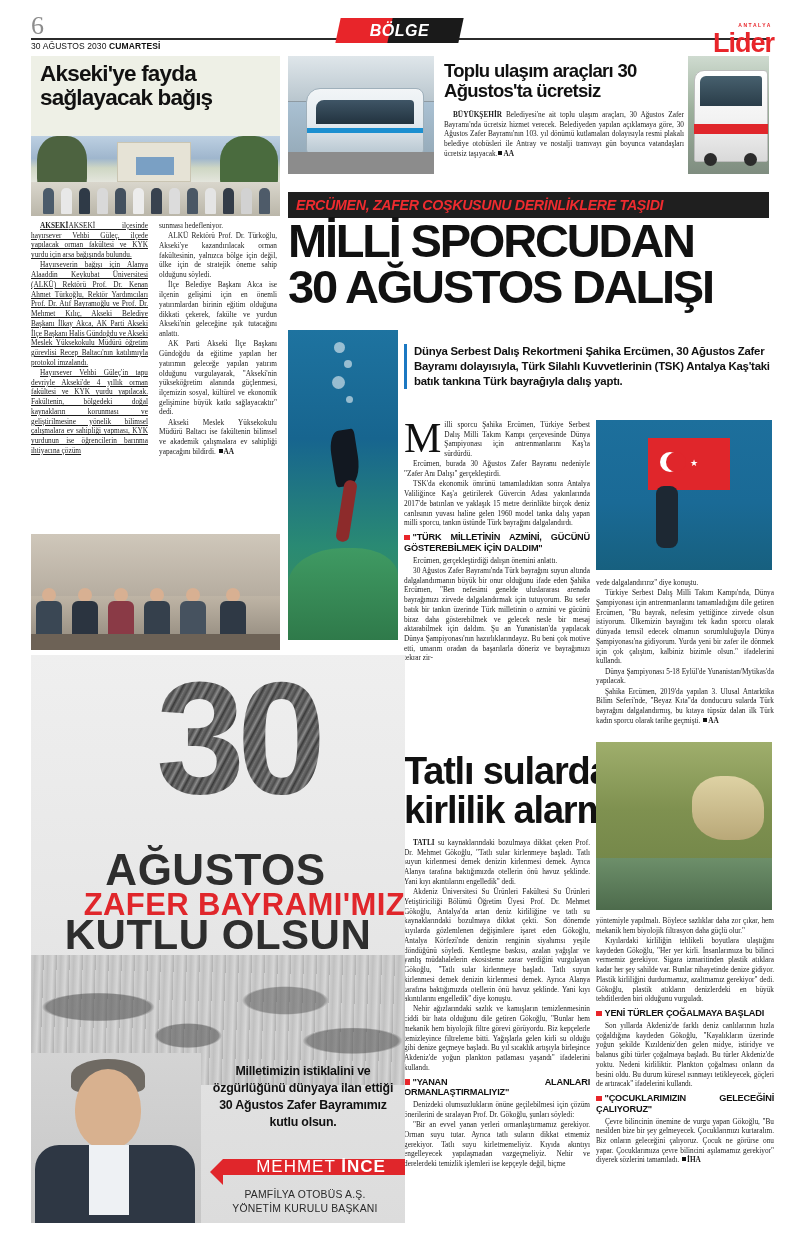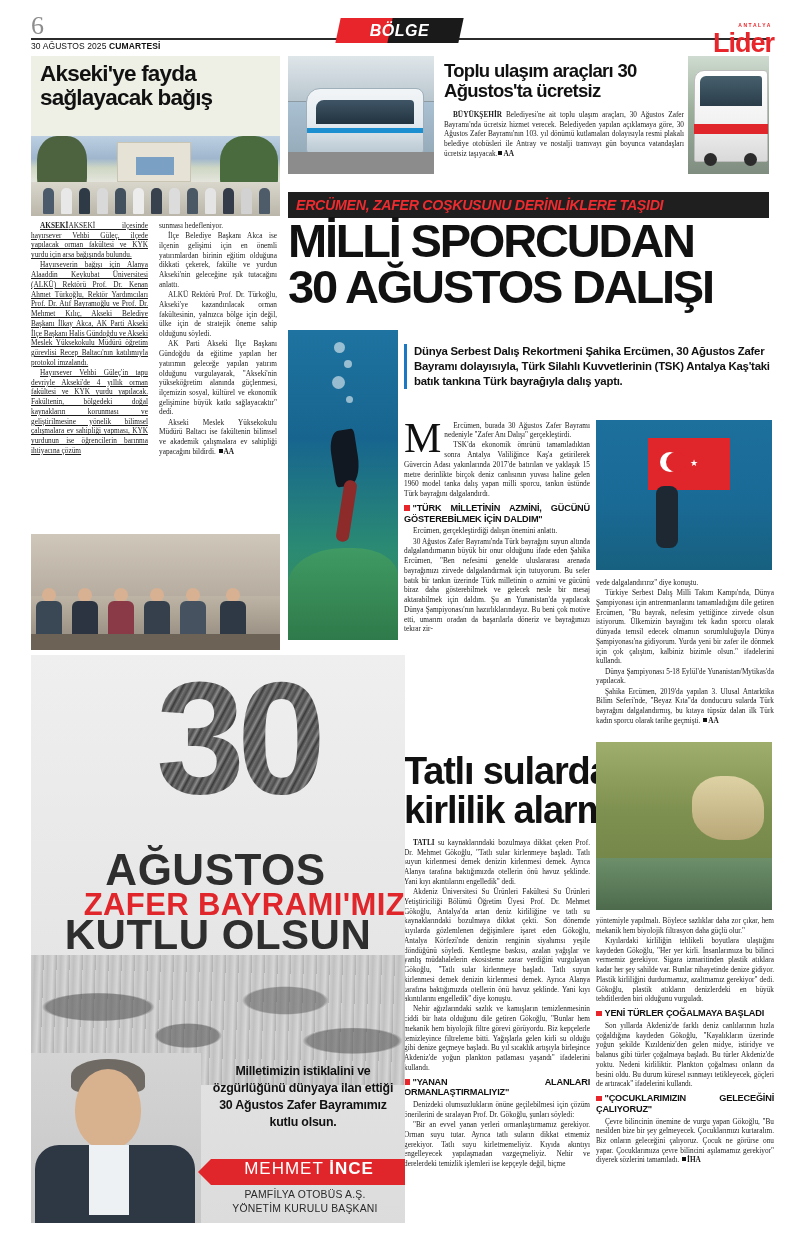--- a/index.html
+++ b/index.html
@@ -253,22 +253,22 @@
   .ad-man .suit { position:absolute; left:4px; top:92px; width:160px; height:140px;
       background:#2e3744; border-radius:24px 24px 0 0; }
   .ad-man .shirt { position:absolute; left:58px; top:92px; width:40px; height:70px;
       background:#eef1f4; }
   .ad-slogan {
     position:absolute; left:176px; top:408px; width:192px; text-align:center;
     font-family:"Liberation Sans", sans-serif; font-weight:700; font-size:12.4px;
     line-height:1.38; color:#111; letter-spacing:-0.2px;
   }
   .ad-namebar {
-    position:absolute; left:180px; top:504px; width:196px; height:26px;
-    background:#e0262b; display:flex; align-items:flex-start; justify-content:center;
+    position:absolute; left:192px; top:504px; width:196px; height:16px;
+    background:#e0262b; display:flex; align-items:center; justify-content:center;
   }
   .ad-namebar:before {
     content:""; position:absolute; left:-13px; top:0; border-top:13px solid transparent;
     border-bottom:13px solid transparent; border-right:13px solid #e0262b;
   }
   .ad-name {
     font-family:"Liberation Sans", sans-serif; font-size:17px; color:#fff; letter-spacing:1px;
   }
   .ad-name b { font-weight:700; }
   .ad-role {
@@ -278,21 +278,21 @@
   }
 </style>
 </head>
 <body>
 
 <div class="page">
 
   <div class="masthead">
     <div class="page-num">6</div>
     <div class="rule-top"></div>
-    <div class="date-line"><span>30 AĞUSTOS 2025 </span><b>CUMARTESİ</b></div>
+    <div class="date-line"><span>30 AĞUSTOS 2030 </span><b>CUMARTESİ</b></div>
     <div class="bolge-tag">
       <div class="bolge-red"></div>
       <div class="bolge-blk"></div>
       <span class="bolge-txt">BÖLGE</span>
     </div>
     <div class="lider">
       <div><span class="lider-antalya">ANTALYA</span></div>
       <div class="lider-word">Lider</div>
     </div>
   </div>
@@ -320,22 +320,22 @@
   </div>
 
   <div class="akseki-cols">
     <div class="ak-c1 body-col">
       <p><span class="lead">AKSEKİ</span><span>AKSEKİ ilçesinde hayırsever Vehbi Güleç, ilçede yapılacak orman fakültesi ve KYK yurdu için arsa bağışında bulundu.</span></p>
       <p>Hayırseverin bağışı için Alanya Alaaddin Keykubat Üniversitesi (ALKÜ) Rektörü Prof. Dr. Kenan Ahmet Türkoğlu, Rektör Yardımcıları Prof. Dr. Atıf Bayramoğlu ve Prof. Dr. Mehmet Kılıç, Akseki Belediye Başkanı İlkay Akca, AK Parti Akseki İlçe Başkanı Halis Gündoğdu ve Akseki Meslek Yüksekokulu Müdürü öğretim görevlisi Recep Baltacı'nın katılımıyla protokol imzalandı.</p>
       <p>Hayırsever Vehbi Güleç'in tapu devriyle Akseki'de 4 yıllık orman fakültesi ve KYK yurdu yapılacak. Fakültenin, bölgedeki doğal kaynakların korunması ve geliştirilmesine yönelik bilimsel çalışmalara ev sahipliği yapması, KYK yurdunun ise öğrencilerin barınma ihtiyacına çözüm</p>
     </div>
     <div class="ak-c2 body-col">
       <p style="text-indent:0">sunması hedefleniyor.</p>
+      <p>ALKÜ Rektörü Prof. Dr. Türkoğlu, Akseki'ye kazandırılacak orman fakültesinin, yalnızca bölge için değil, ülke için de stratejik öneme sahip olduğunu söyledi.</p>
       <p>İlçe Belediye Başkanı Akca ise ilçenin gelişimi için en önemli yatırımlardan birinin eğitim olduğuna dikkati çekerek, fakülte ve yurdun Akseki'nin geleceğine ışık tutacağını anlattı.</p>
-      <p>ALKÜ Rektörü Prof. Dr. Türkoğlu, Akseki'ye kazandırılacak orman fakültesinin, yalnızca bölge için değil, ülke için de stratejik öneme sahip olduğunu söyledi.</p>
       <p>AK Parti Akseki İlçe Başkanı Gündoğdu da eğitime yapılan her yatırımın geleceğe yapılan yatırım olduğunu vurgulayarak, "Akseki'nin yükseköğretim alanında güçlenmesi, ilçemizin sosyal, kültürel ve ekonomik gelişimine büyük katkı sağlayacaktır" dedi.</p>
       <p><span>Akseki Meslek Yüksekokulu Müdürü Baltacı ise fakültenin bilimsel ve akademik çalışmalara ev sahipliği yapacağını bildirdi.</span> <span class="sqk"></span><b>AA</b></p>
     </div>
   </div>
 
   <div class="akseki-photo2">
     <div class="wall"></div>
     <div class="pf" style="left:4px">
         <div class="h"></div>
         <div class="b" style="background:#3a4754"></div>
@@ -403,21 +403,21 @@
   </div>
 
   <div class="flag-photo">
     <div class="flag"></div>
     <div class="cres"></div>
     <div class="star">★</div>
     <div class="dv"></div>
   </div>
 
   <div class="main-c1 body-col">
-    <p style="text-indent:0"><span class="dropcap">M</span></p>
+    <p style="text-indent:0"><span class="dropcap">M</span><span>illi sporcu Şahika Ercümen, Türkiye Serbest Dalış Milli Takım Kampı çerçevesinde Dünya Şampiyonası için antrenmanlarını Kaş'ta sürdürdü.</span></p>
     <p>Ercümen, burada 30 Ağustos Zafer Bayramı nedeniyle "Zafer Anı Dalışı" gerçekleştirdi.</p>
     <p>TSK'da ekonomik ömrünü tamamladıktan sonra Antalya Valiliğince Kaş'a getirilerek Güvercin Adası yakınlarında 2017'de batırılan ve yaklaşık 15 metre derinlikte birçok deniz canlısının yuvası haline gelen 1960 model tanka dalış yapan milli sporcu, tankın üstünde Türk bayrağını dalgalandırdı.</p>
     <div class="subhead"><span class="sq"></span><span>"TÜRK MİLLETİNİN AZMİNİ, GÜCÜNÜ GÖSTEREBİLMEK İÇİN DALDIM"</span></div>
     <p>Ercümen, gerçekleştirdiği dalışın önemini anlattı.</p>
     <p>30 Ağustos Zafer Bayramı'nda Türk bayrağını suyun altında dalgalandırmanın büyük bir onur olduğunu ifade eden Şahika Ercümen, "Ben nefesimi genelde uluslararası arenada bayrağımızı zirvede dalgalandırmak için tutuyorum. Bu sefer batık bir tankın üzerinde Türk milletinin o azmini ve gücünü biraz daha gösterebilmek ve gelecek nesle bir mesaj aktarabilmek için daldım. Şu an Yunanistan'da yapılacak Dünya Şampiyonası'nın hazırlıklarındayız. Bu beni çok motive etti, umarım oradan da başarılarla döneriz ve bayrağımızı tekrar zir-</p>
   </div>
 
   <div class="main-c2 body-col">
     <p style="text-indent:0">vede dalgalandırırız" diye konuştu.</p>
     <p>Türkiye Serbest Dalış Milli Takım Kampı'nda, Dünya Şampiyonası için antrenmanlarını tamamladığını dile getiren Ercümen, "Bu bayrak, nefesim yettiğince zirvede olsun istiyorum. Ülkemizin bayrağını tek kadın sporcu olarak dünyada temsil edecek olmamın sorumluluğuyla Dünya Şampiyonası'na gidiyorum. Yurda yeni bir zafer ile dönmek için çok çalıştım, kalbiniz bizimle olsun." ifadelerini kullandı.</p>

